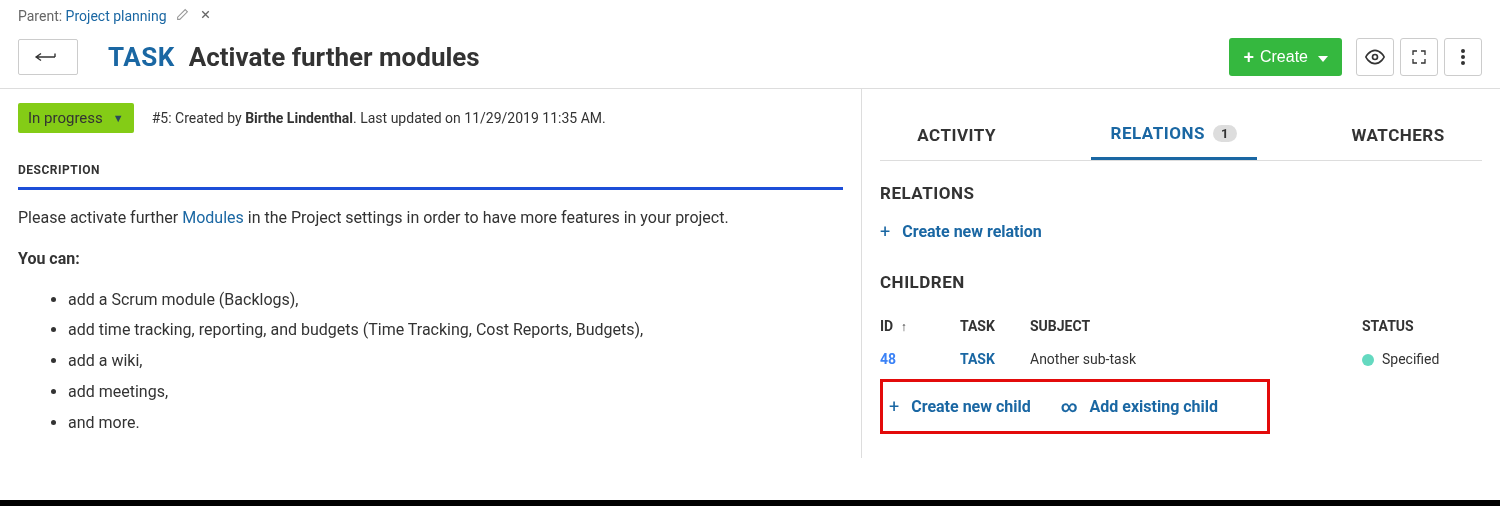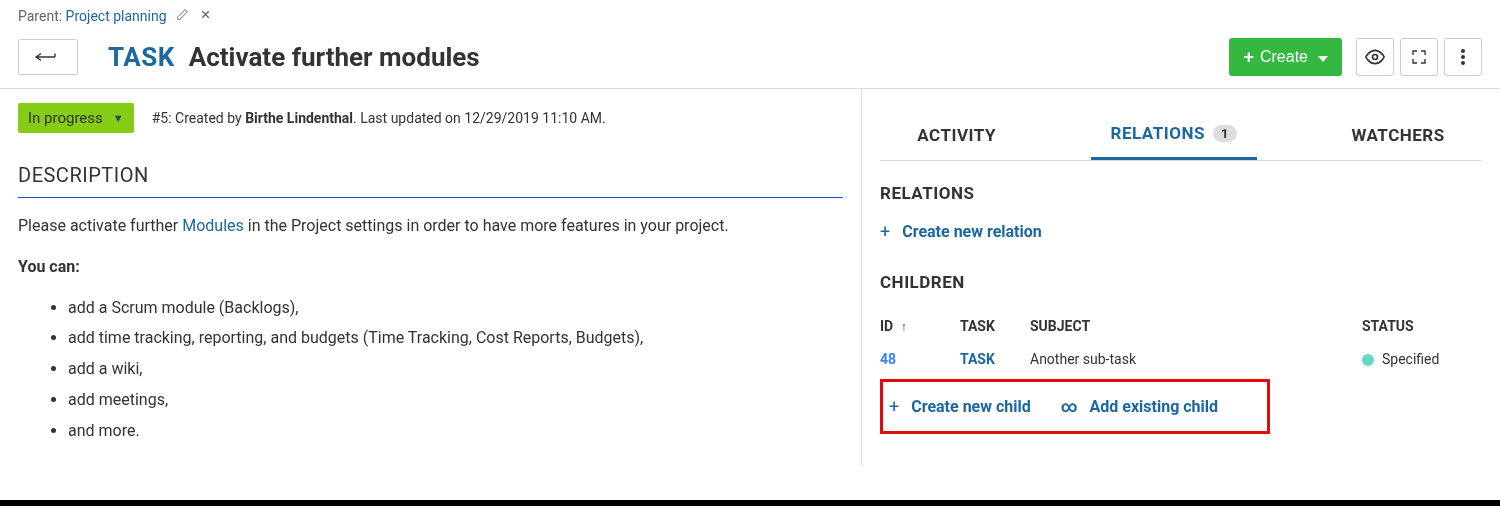--- a/index.html
+++ b/index.html
@@ -89,26 +89,26 @@
       padding: 6px 10px;
       font-size: 15px;
       display: flex; align-items: center; gap: 10px;
       border-radius: 2px;
       cursor: pointer;
     }
     .status-caret { font-size: 11px; color: #2a4a5a; }
     .meta-line { color: #333; font-size: 14px; }
     .meta-line .author { font-weight: 700; }
     .section-header {
-      font-weight: 400;
-      font-size: 20px;
+      font-weight: 700;
+      font-size: 12px;
       letter-spacing: 0.5px;
       color: #333;
       padding: 14px 0 10px 0;
-      border-bottom: 1px solid #1d4ed8;
+      border-bottom: 3px solid #1d4ed8;
     }
     .desc-body { padding: 16px 0; font-size: 16px; line-height: 1.55; color: #333; }
     .desc-body p { margin-bottom: 16px; }
     .desc-body .link { color: #1a67a3; text-decoration: none; }
     .desc-body ul { list-style: disc; padding-left: 50px; }
     .desc-body li { margin-bottom: 6px; }
     .desc-body .you-can { font-weight: 700; }
     .tabs {
       display: flex;
       justify-content: space-around;
@@ -255,21 +255,21 @@
     <div class="status-row">
       <div class="status-badge">
         <span>In progress</span>
         <span class="status-caret">▼</span>
       </div>
       <div class="meta-line">
         <span>#5:</span>
         <span>Created by</span>
         <span class="author">Birthe Lindenthal</span><span>. </span>
         <span>Last updated on</span>
-        <span>12/29/2019 11:10 AM</span><span>.</span>
+        <span>11/29/2019 11:35 AM</span><span>.</span>
       </div>
     </div>
 
     <div class="section-header">DESCRIPTION</div>
     <div class="desc-body">
       <p>
         <span>Please activate further </span><a href="#" class="link">Modules</a><span> in the Project settings in order to have more features in your project.</span>
       </p>
       <p class="you-can">You can:</p>
       <ul>

